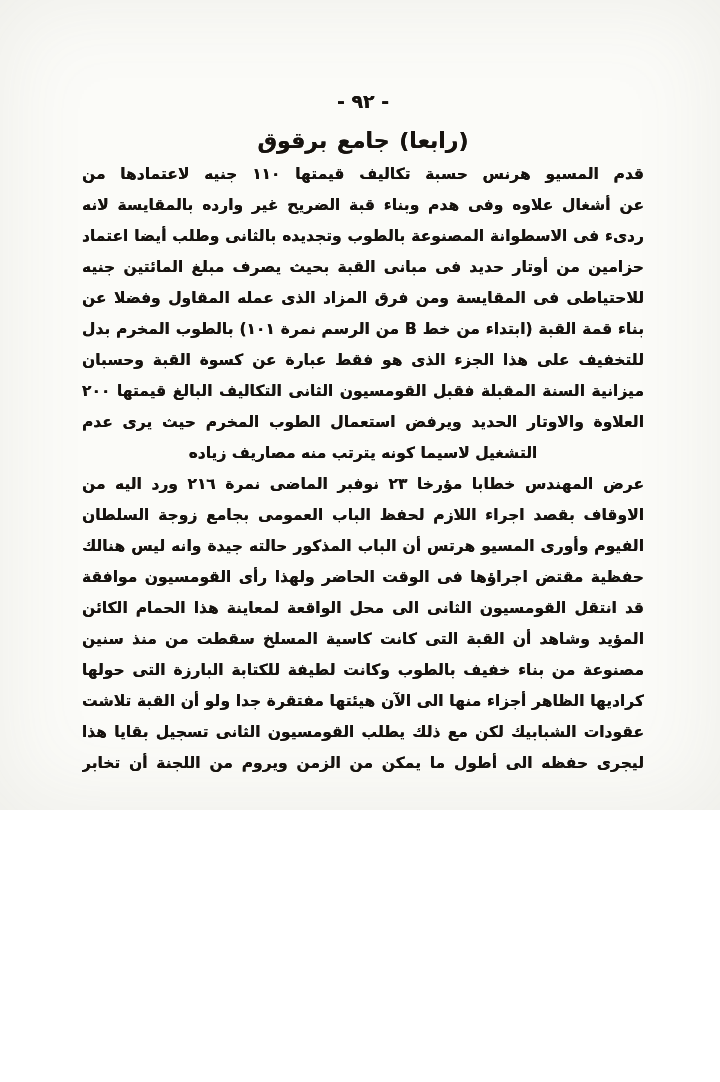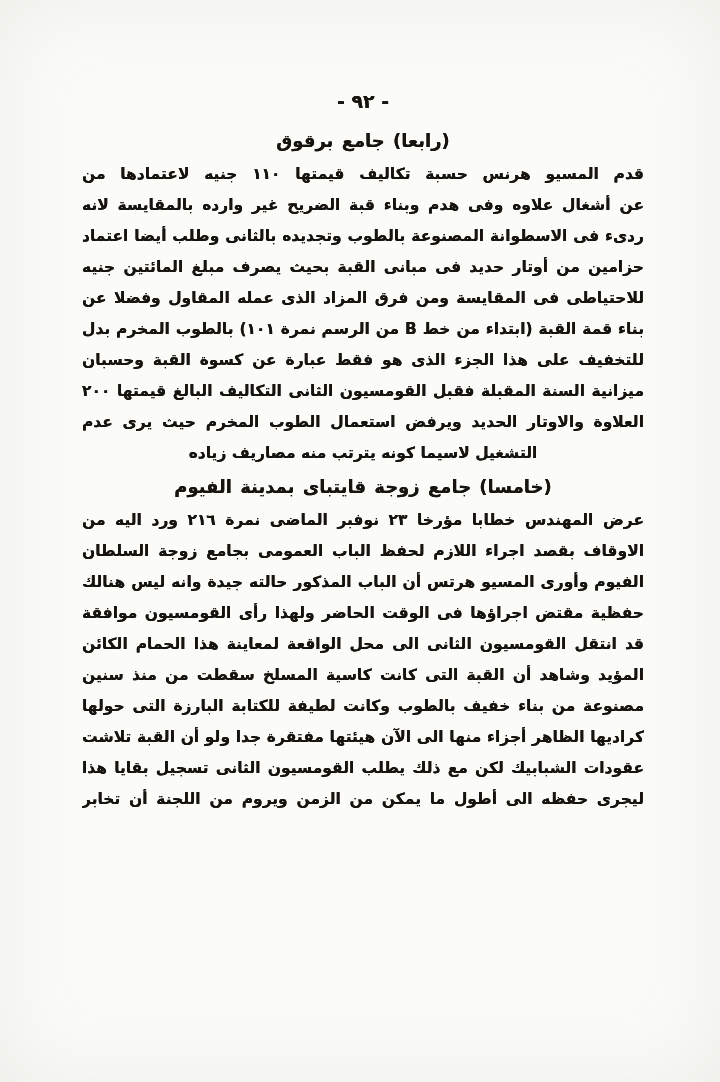--- a/index.html
+++ b/index.html
@@ -2,21 +2,21 @@
 <html lang="ar" dir="rtl"><head>
 <meta charset="utf-8">
 <style>
   html, body {
     margin: 0;
     padding: 0;
   }
   .page {
     position: relative;
     width: 720px;
-    height: 1082px;
+    height: 810px;
     background: #fbfbf8;
     overflow: hidden;
     font-family: "DejaVu Sans", sans-serif;
     color: #17130f;
   }
   
   .page::after {
     content: "";
     position: absolute;
     inset: 0;
@@ -34,21 +34,21 @@
   }
   .folio {
     text-align: center;
     font-size: 19px;
     letter-spacing: 3px;
     line-height: 26px;
     margin-bottom: 12px;
   }
   .section-header {
     text-align: center;
-    font-size: 18px;
+    font-size: 22px;
     line-height: 30px;
     margin: 3px 0 3px 0;
     word-spacing: 2px;
   }
   .para {
     margin: 0;
   }
   .line {
     font-size: 15.5px;
     line-height: 31px;
@@ -82,21 +82,20 @@
       <div class="line">ردىء فى الاسطوانة المصنوعة بالطوب وتجديده بالثانى وطلب أيضا اعتماد ٩٠ جنيها لعمل</div>
       <div class="line">حزامين من أوتار حديد فى مبانى القبة بحيث يصرف مبلغ المائتين جنيه معلوم مقرر</div>
       <div class="line">للاحتياطى فى المقايسة ومن فرق المزاد الذى عمله المقاول وفضلا عن ذلك يطلب المهندس</div>
       <div class="line">بناء قمة القبة (ابتداء من خط B من الرسم نمرة ١٠١) بالطوب المخرم بدل الطوب المليان</div>
       <div class="line">للتخفيف على هذا الجزء الذى هو فقط عبارة عن كسوة القبة وحسبان فرق المصاريف ضمن</div>
       <div class="line">ميزانية السنة المقبلة فقبل القومسيون الثانى التكاليف البالغ قيمتها ٢٠٠ جنيه للبناء</div>
       <div class="line">العلاوة والاوتار الحديد ويرفض استعمال الطوب المخرم حيث يرى عدم لزومه لجودة</div>
       <div class="line center">التشغيل لاسيما كونه يترتب منه مصاريف زياده</div>
     </div>
 
-    <div class="section-header">(خامسا)  جامع زوجة قايتباى بمدينة الفيوم</div>
     <div class="para">
       <div class="line">عرض المهندس خطابا مؤرخا ٢٣ نوفبر الماضى نمرة ٢١٦ ورد اليه من ديوان عموم</div>
       <div class="line">الاوقاف بقصد اجراء اللازم لحفظ الباب العمومى بجامع زوجة السلطان قايتباى بمدينة</div>
       <div class="line">الفيوم وأورى المسيو هرتس أن الباب المذكور حالته جيدة وانه ليس هنالك أشغال</div>
       <div class="line">حفظية مقتض اجراؤها فى الوقت الحاضر ولهذا رأى القومسيون موافقة اخبار ديوان</div>
     </div>
 
     <div class="para">
       <div class="line">قد انتقل القومسيون الثانى الى محل الواقعة لمعاينة هذا الحمام الكائن على أرض غربى جامع</div>
       <div class="line">المؤيد وشاهد أن القبة التى كانت كاسية المسلخ سقطت من منذ سنين قليلة وانها كانت</div>

